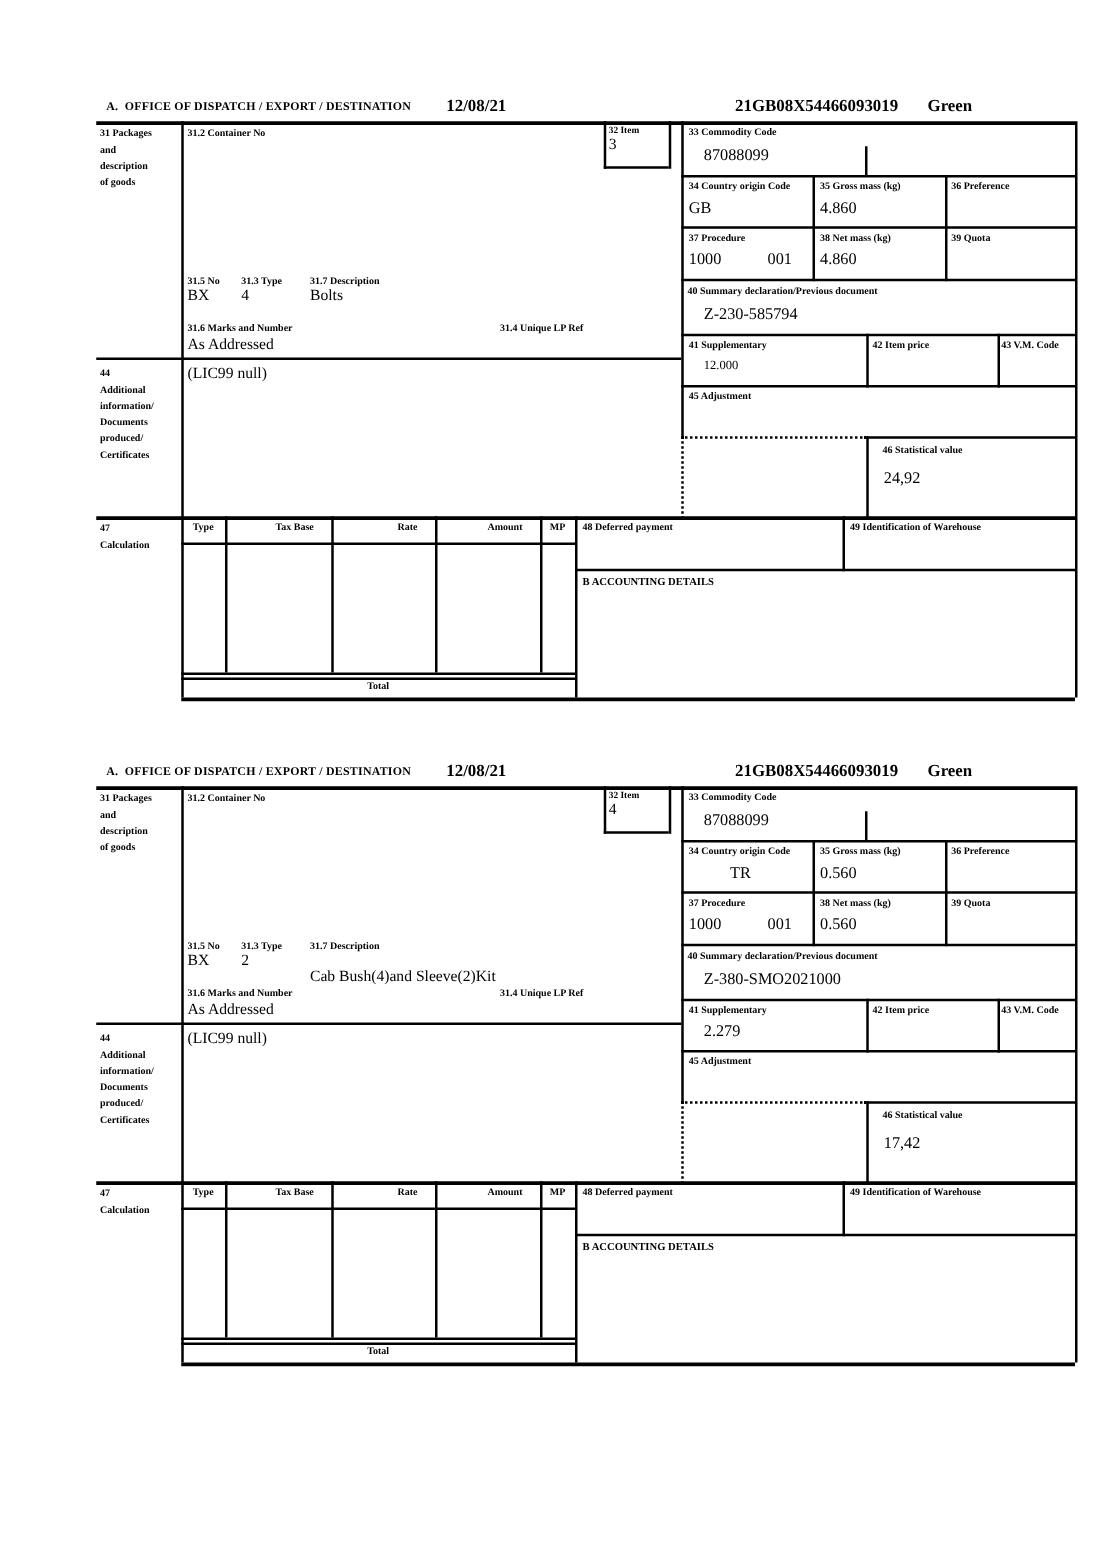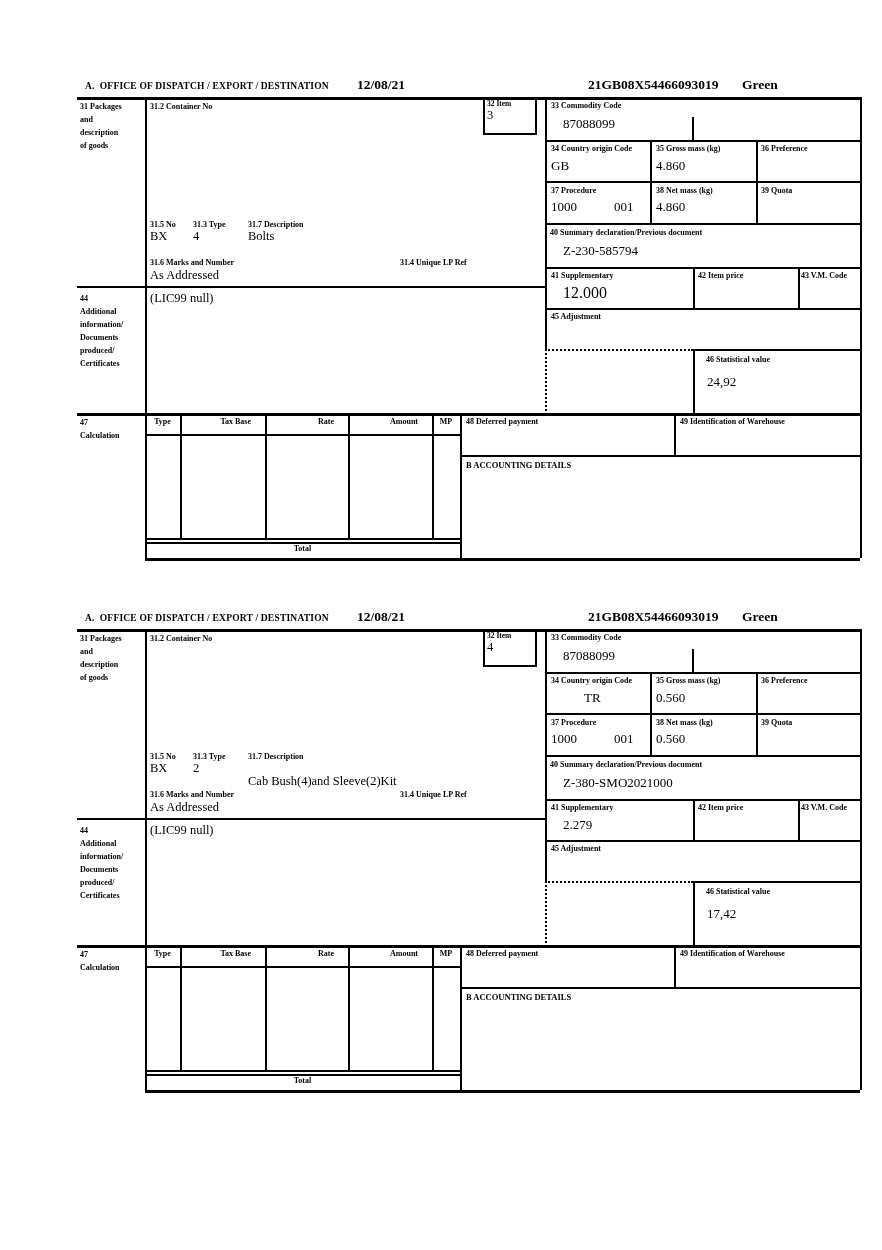--- a/index.html
+++ b/index.html
@@ -104,21 +104,21 @@
 
     <div class="lbl" style="left:550px;top:150px">40 Summary declaration/Previous document</div>
     <div class="val" style="left:563px;top:166px;font-size:13px">Z-230-585794</div>
 
     <div class="lbl" style="left:150px;top:180px">31.6 Marks and Number</div>
     <div class="lbl" style="left:400px;top:180px">31.4 Unique LP Ref</div>
     <div class="val" style="left:150px;top:190px">As Addressed</div>
     <div class="val" style="left:400px;top:190px"></div>
 
     <div class="lbl" style="left:551px;top:193px">41 Supplementary</div>
-    <div class="val" style="left:563px;top:208px;font-size:16px">12.000</div>
+    <div class="val" style="left:563px;top:208px;font-size:10px">12.000</div>
     <div class="lbl" style="left:698px;top:193px">42 Item price</div>
     <div class="val" style="left:698px;top:208px"></div>
     <div class="lbl" style="left:801px;top:193px">43 V.M. Code</div>
     <div class="val" style="left:801px;top:208px"></div>
 
     <div class="lbl ml" style="left:80px;top:214px">44
 Additional
 information/
 Documents
 produced/

